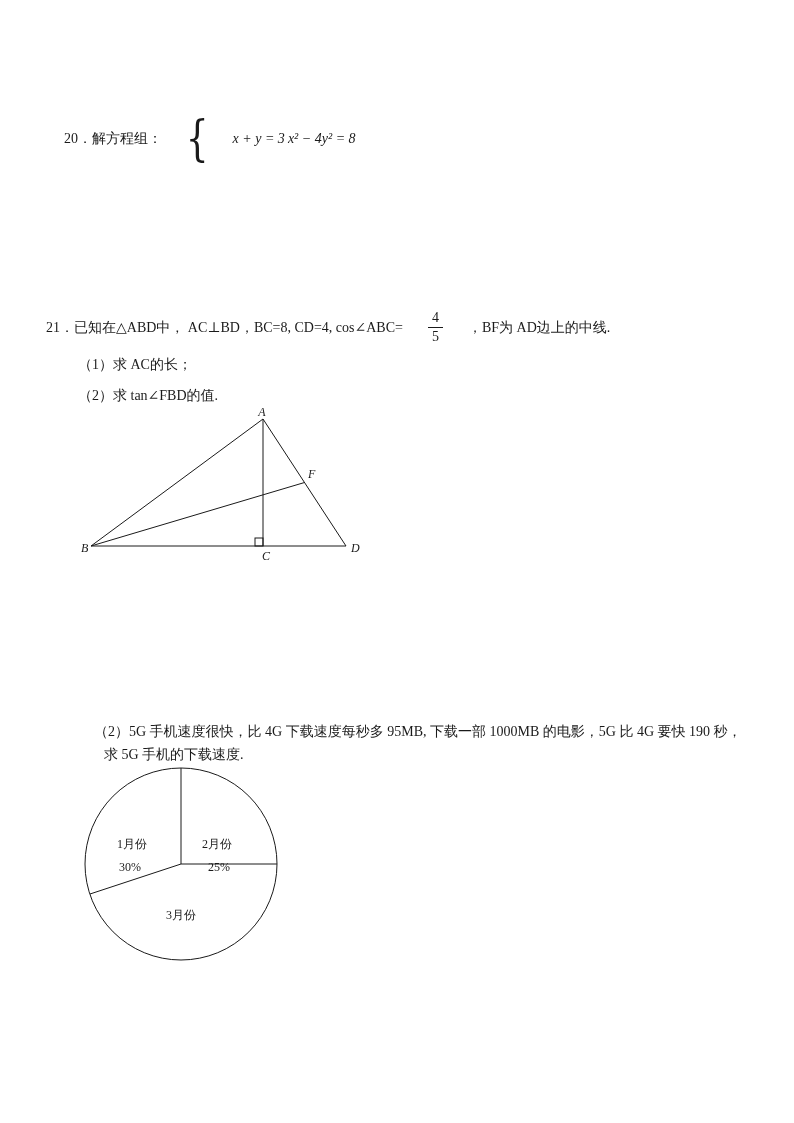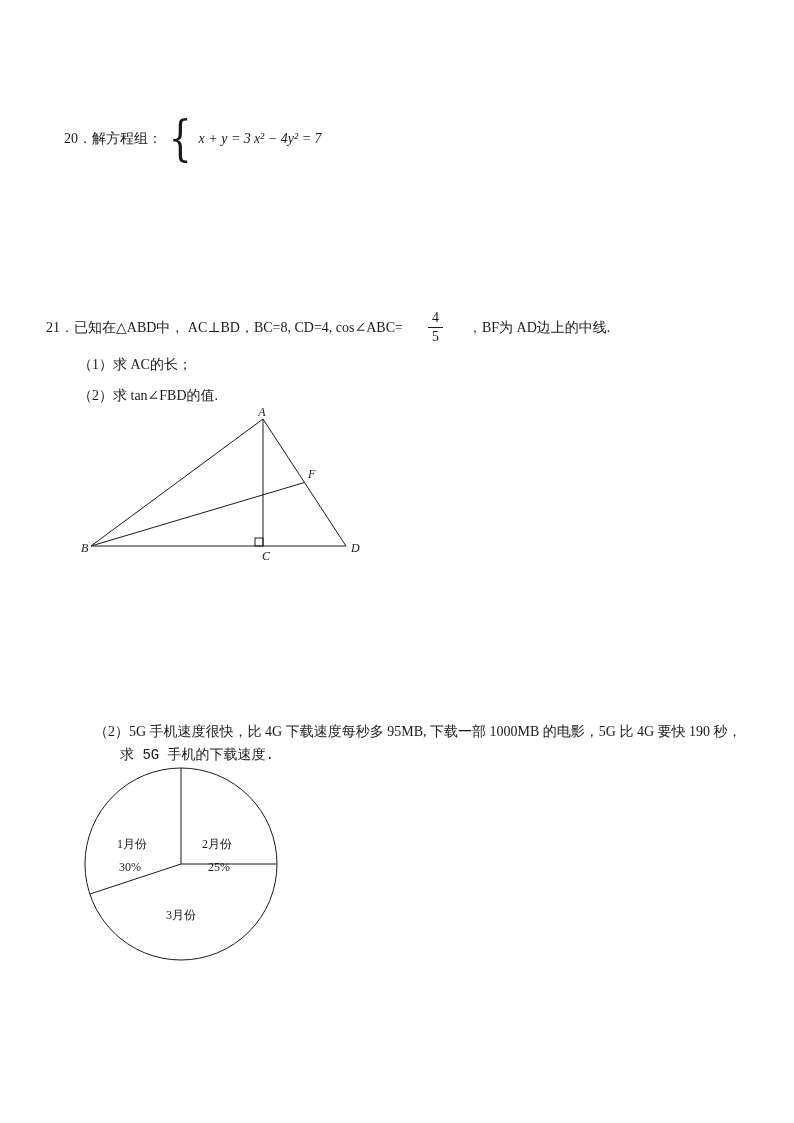--- a/index.html
+++ b/index.html
@@ -9,21 +9,21 @@
     margin:0 auto;
     background:#ffffff;
     font-family:"Liberation Serif","DejaVu Serif",serif;
     color:#1a1a1a;
     font-size:14px;
     overflow:hidden;
   }
   .abs { position:absolute; white-space:nowrap; }
   .math { font-style:italic; }
   .row { display:flex; align-items:center; }
-  .p20-row { gap:3px; }
+  .p20-row { gap:20px; }
   .eq-col { display:flex; flex-direction:row; gap:3px; line-height:18px; }
   .brace {
     font-size:48px; line-height:0.95; font-weight:400;
     transform:scaleX(0.75); transform-origin:center;
     font-family:"DejaVu Serif",serif;
   }
   .frac {
     display:inline-flex; flex-direction:column; align-items:center;
     vertical-align:middle; margin:0 3px; line-height:1.15; font-size:14px;
   }
@@ -40,21 +40,21 @@
 </head>
 <body>
 
 <div class="page">
 
   <div class="abs row p20-row" style="left:64px; top:116px;">
     <span>20．解方程组：</span>
     <span class="brace">{</span>
     <span class="eq-col">
       <span class="math">x + y = 3</span>
-      <span class="math">x² − 4y² = 7</span>
+      <span class="math">x² − 4y² = 8</span>
     </span>
   </div>
 
   <div class="abs row" style="left:46px; top:310px;gap:22px;">
     <span>21．已知在△ABD中， AC⊥BD，BC=8, CD=4, cos∠ABC=</span>
     <span class="frac">
       <span class="num">4</span>
       <span class="den">5</span>
     </span>
     <span>，BF为 AD边上的中线.</span>
@@ -74,21 +74,21 @@
     <rect class="figure-line" x="175" y="130" width="8" height="8"></rect>
 
     <text class="vertex" x="182" y="8" text-anchor="middle">A</text>
     <text class="vertex" x="1" y="144" text-anchor="start">B</text>
     <text class="vertex" x="186" y="152" text-anchor="middle">C</text>
     <text class="vertex" x="271" y="144" text-anchor="start">D</text>
     <text class="vertex" x="228" y="70" text-anchor="start">F</text>
   </svg>
 
   <div class="abs" style="left:94px; top:723px;">（2）5G 手机速度很快，比 4G 下载速度每秒多 95MB, 下载一部 1000MB 的电影，5G 比 4G 要快 190 秒，</div>
-  <div class="abs" style="left:120px; top:746px;font-family:Liberation Mono, monospace;">求 5G 手机的下载速度.</div>
+  <div class="abs" style="left:104px; top:746px;">求 5G 手机的下载速度.</div>
 
   <svg class="abs" style="left:80px; top:763px;" width="205" height="205" viewBox="0 0 205 205">
     <circle class="figure-line" cx="101" cy="101" r="96"></circle>
 
     <line class="figure-line" x1="101" y1="101" x2="101" y2="5"></line>
     <line class="figure-line" x1="101" y1="101" x2="197" y2="101"></line>
     <line class="figure-line" x1="101" y1="101" x2="10" y2="131"></line>
 
     <text class="pielabel" x="52" y="85" text-anchor="middle">1月份</text>
     <text class="pielabel" x="50" y="108" text-anchor="middle">30%</text>

